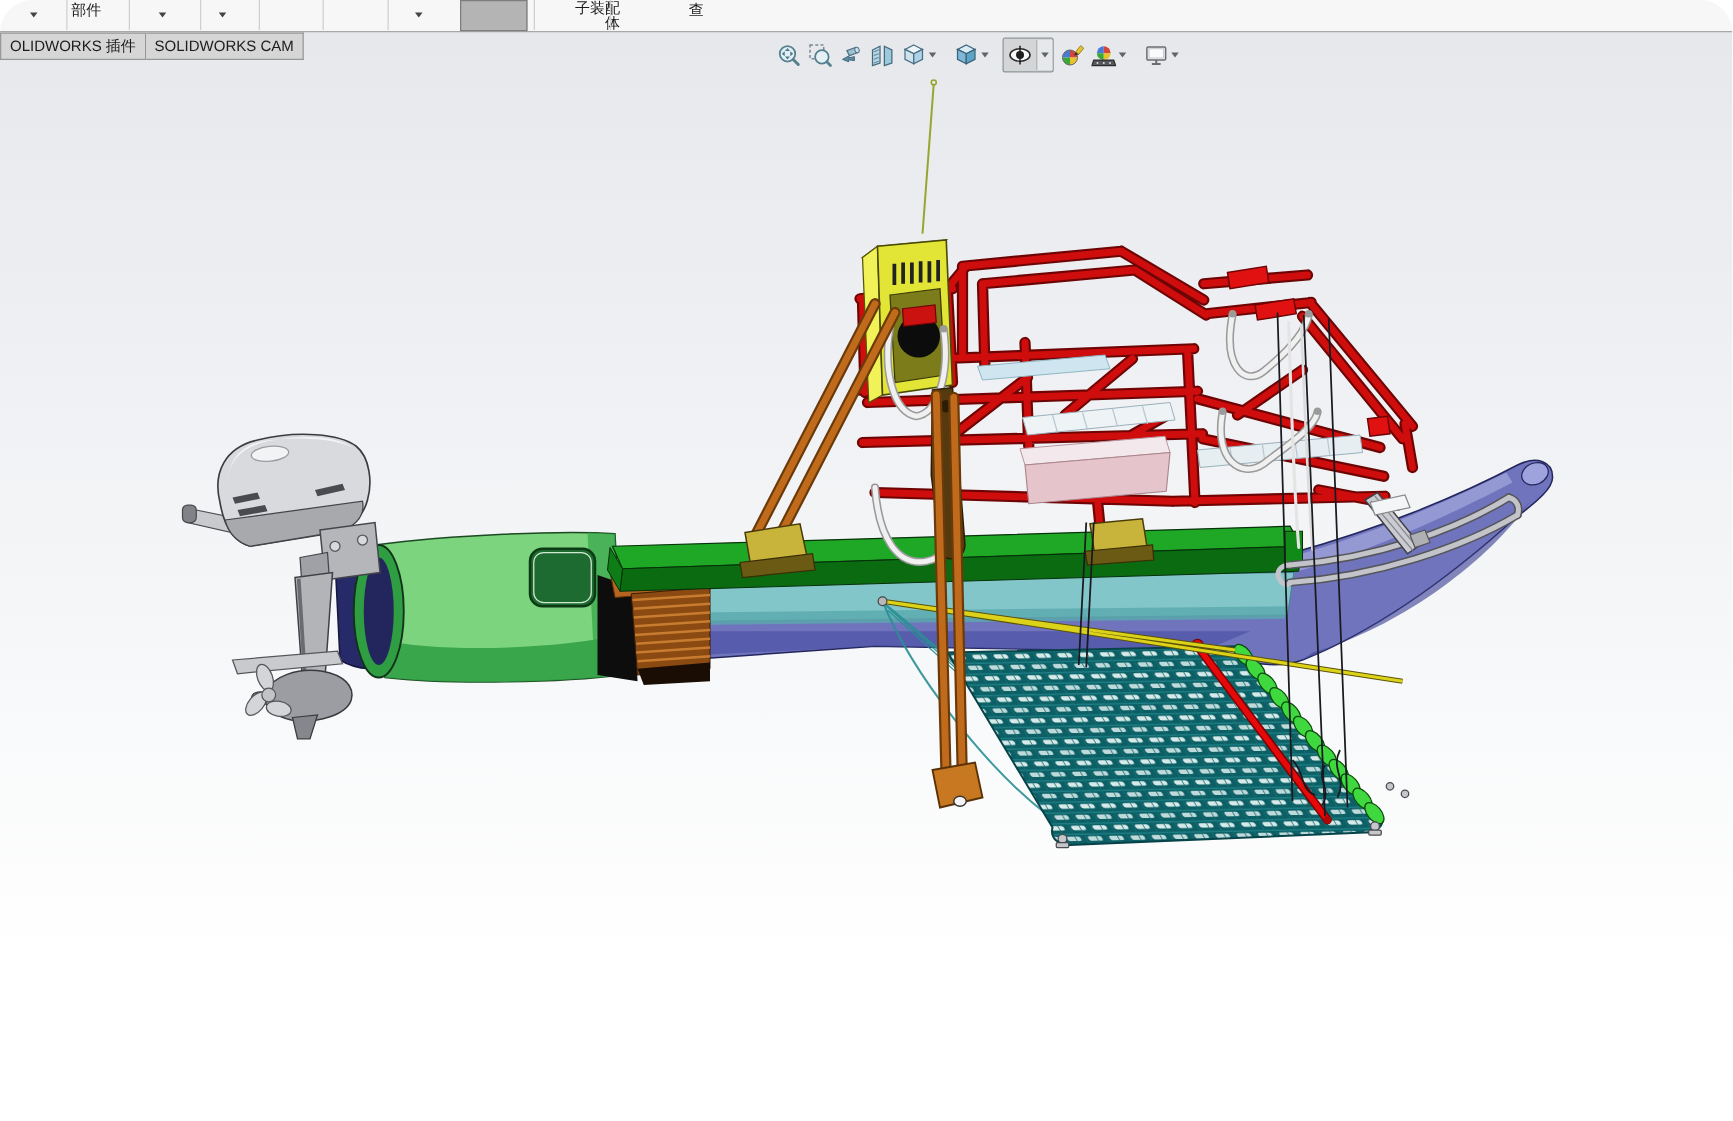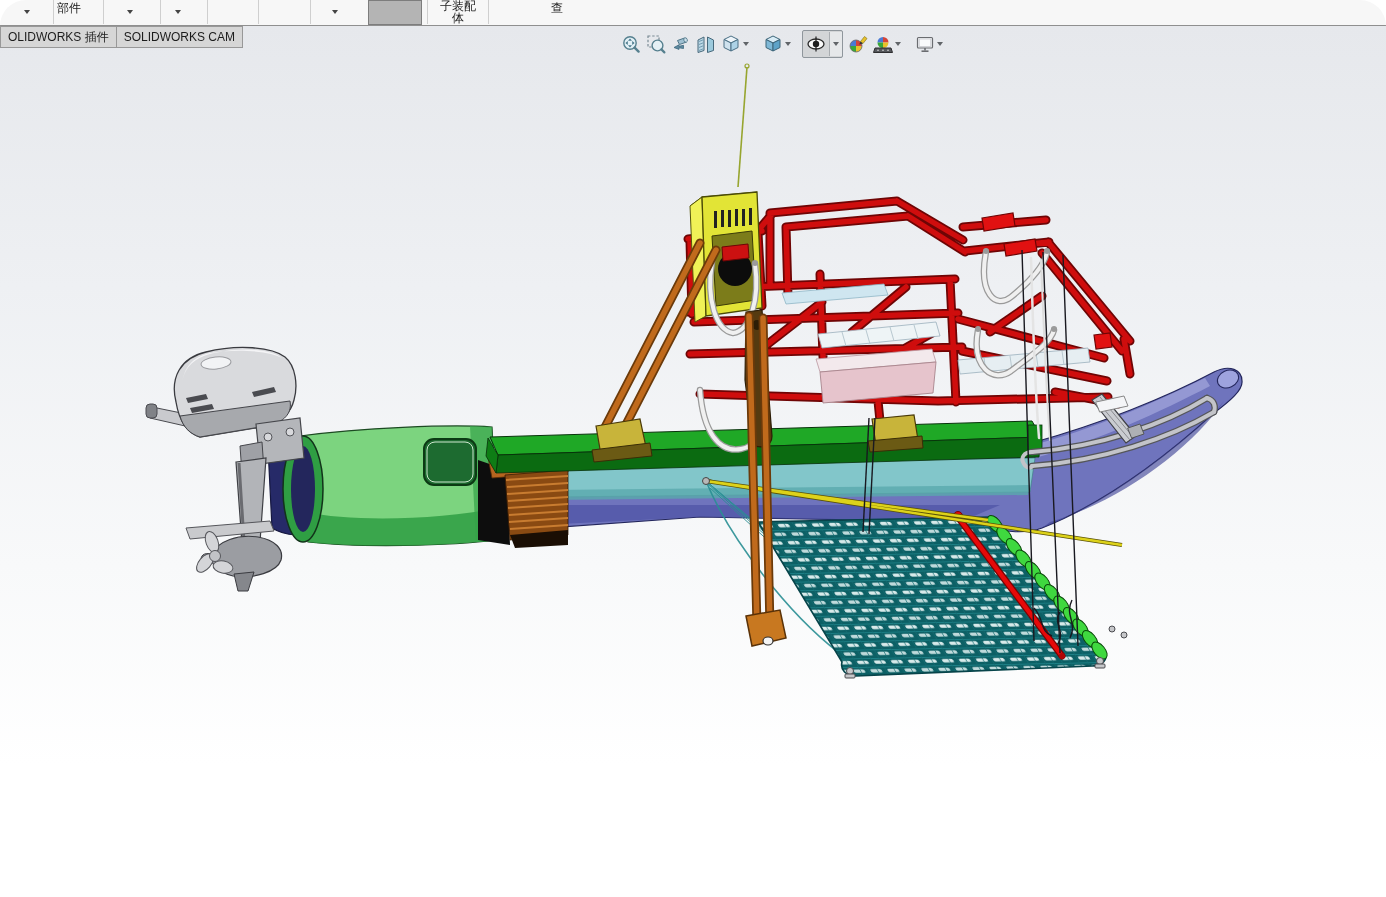--- a/index.html
+++ b/index.html
@@ -2,21 +2,21 @@
 <html><head>
 <meta charset="utf-8">
 <style>
   html,body{margin:0;padding:0;background:#fff;}
   .app{position:relative;width:1386px;height:897px;overflow:hidden;font-family:"Liberation Sans",sans-serif;background:#fff;border-radius:26px;}
   
   .cmdbar{position:absolute;left:0;top:0;width:1386px;height:25px;background:#f7f7f7;border-bottom:1px solid #8f8f8f;}
   .cmdbar .sep{position:absolute;top:0;width:1px;height:24px;background:#cfcfcf;}
   .cmdbar .dd{position:absolute;top:10px;width:0;height:0;border-left:3.5px solid transparent;border-right:3.5px solid transparent;border-top:4px solid #444;}
   .cmdbar .lbl{position:absolute;top:0;font-size:12px;color:#1a1a1a;white-space:nowrap;}
-  .cmdbar .lbl2{position:absolute;font-size:12px;color:#1a1a1a;text-align:center;line-height:12px;}
+  .cmdbar .lbl2{position:absolute;font-size:12px;color:#1a1a1a;text-align:right;line-height:12px;margin-left:12px;}
   .pressed-btn{position:absolute;left:368px;top:0;width:52px;height:23px;background:#b4b4b4;border:1px solid #7d7d7d;}
   
   .tabs{position:absolute;left:0;top:26px;display:flex;z-index:5;}
   .tab{height:20px;line-height:20px;padding:0 7px;background:#d6d6d6;border:1px solid #989898;border-left-width:0;font-size:12px;color:#1c1c1c;white-space:nowrap;}
   .tab:first-child{border-left-width:1px;}
   
   .viewport{position:absolute;left:0;top:26px;width:1386px;height:871px;background:linear-gradient(180deg,#e6e8ec 0%,#eef0f3 30%,#f8f9fa 62%,#ffffff 85%);}
   .model-svg{position:absolute;left:0;top:0;}
   
   .hud{position:absolute;left:618px;top:4px;display:flex;align-items:center;height:28px;}

